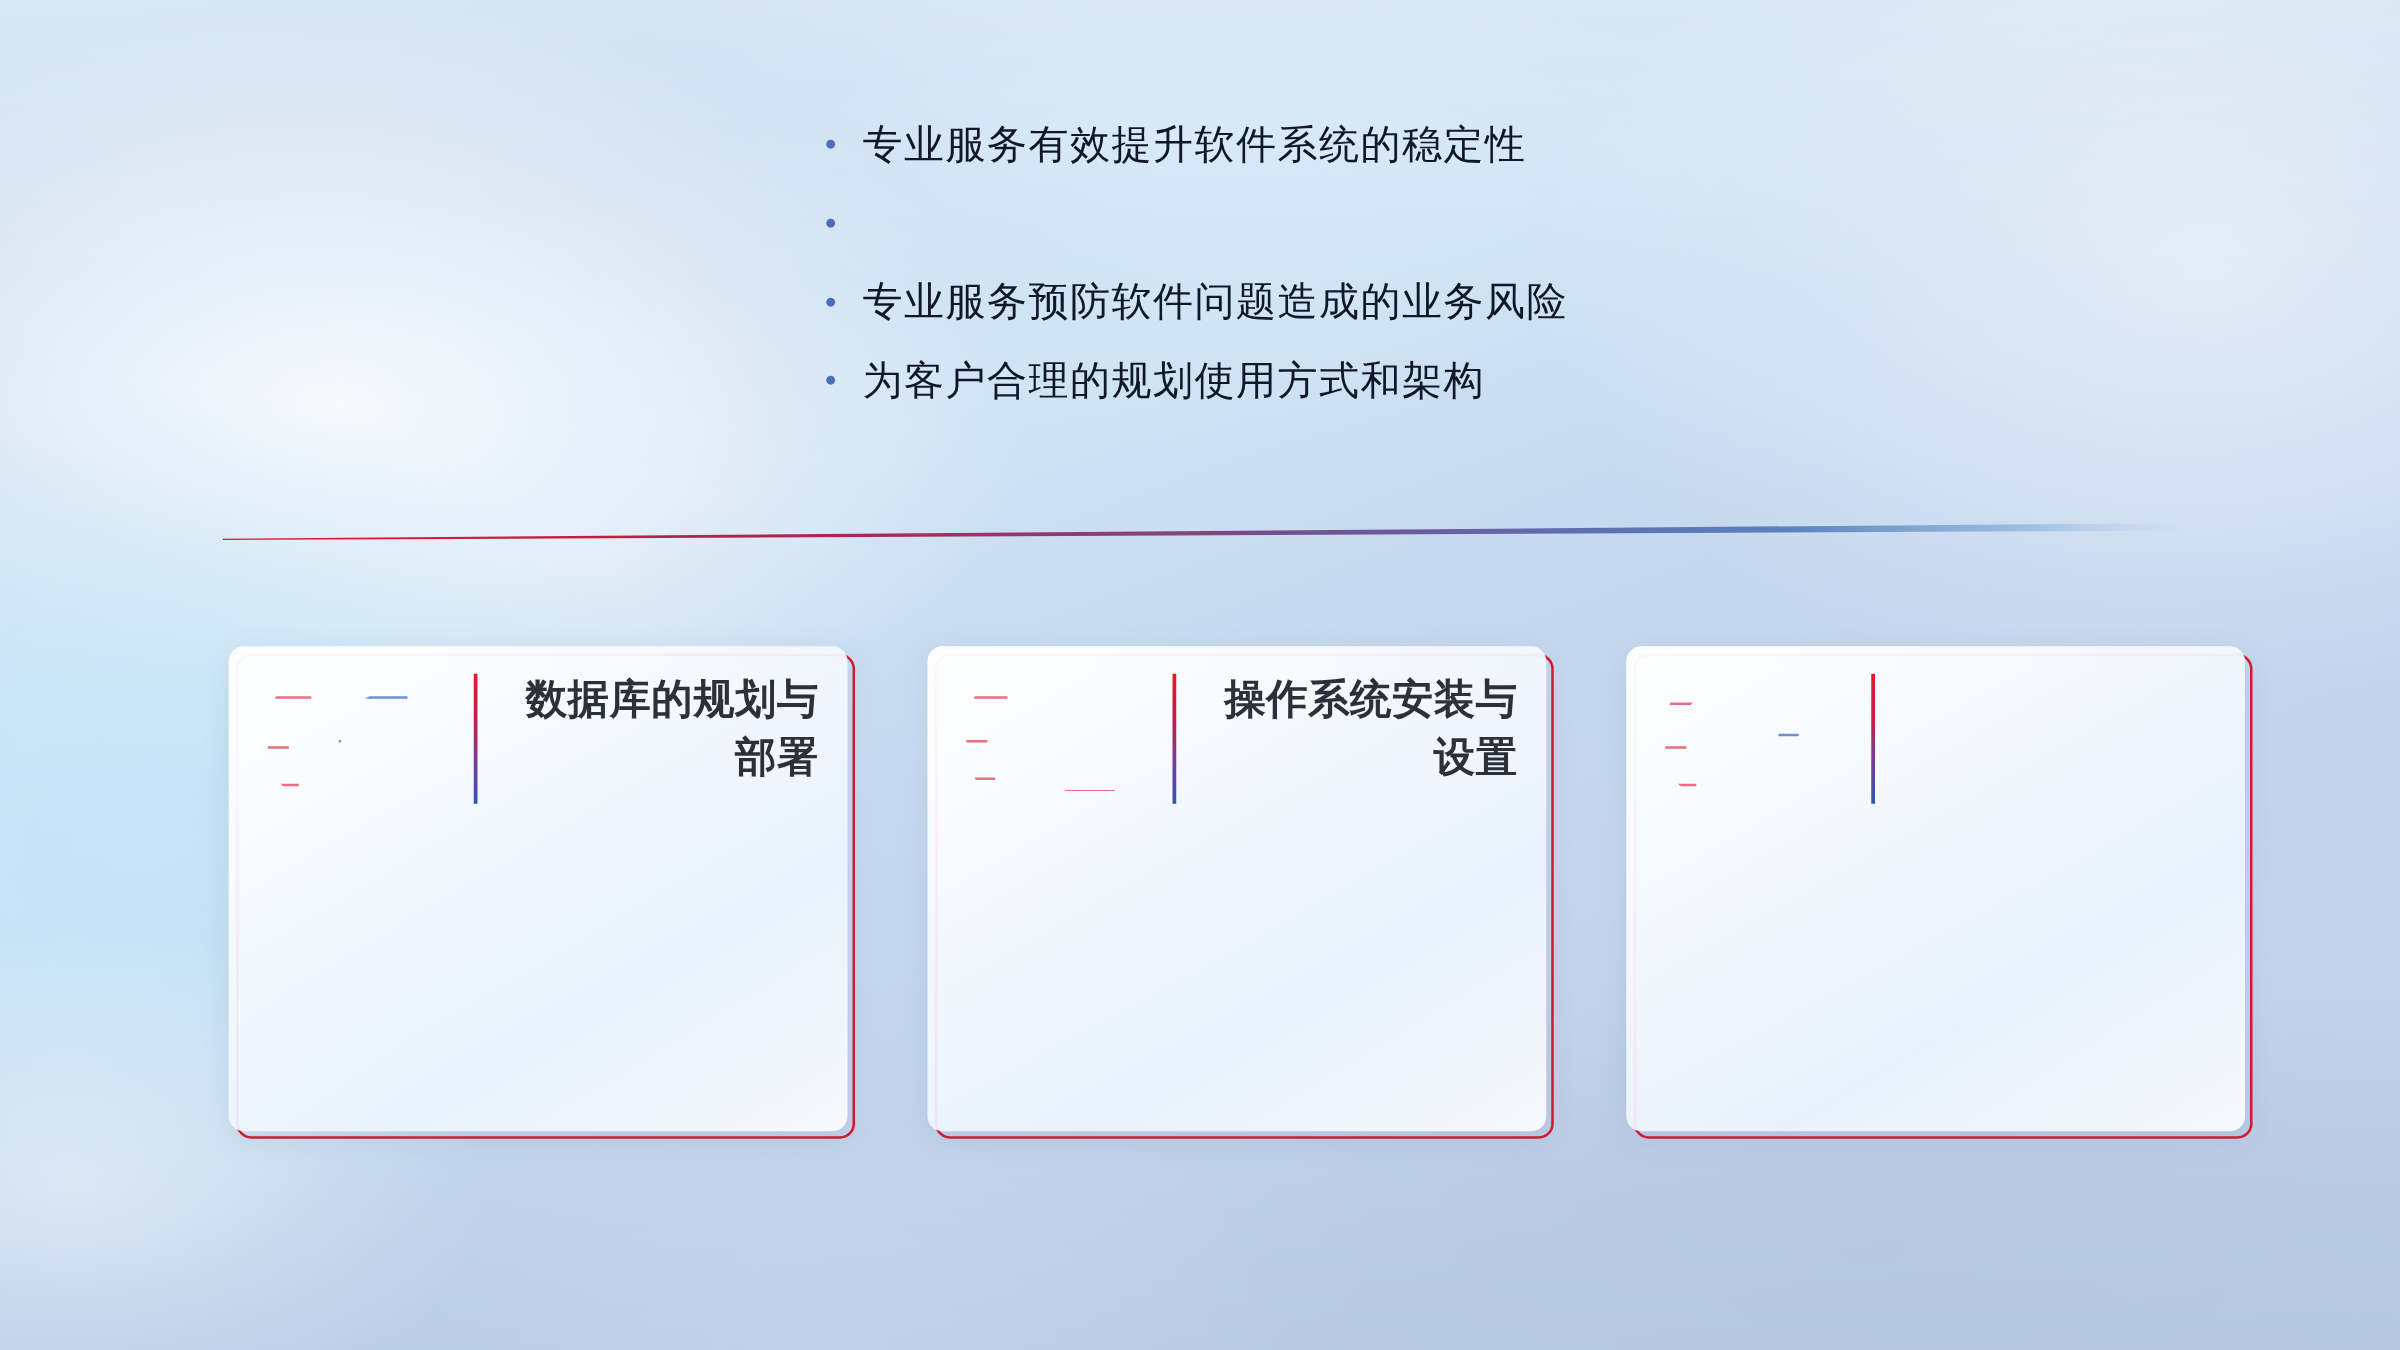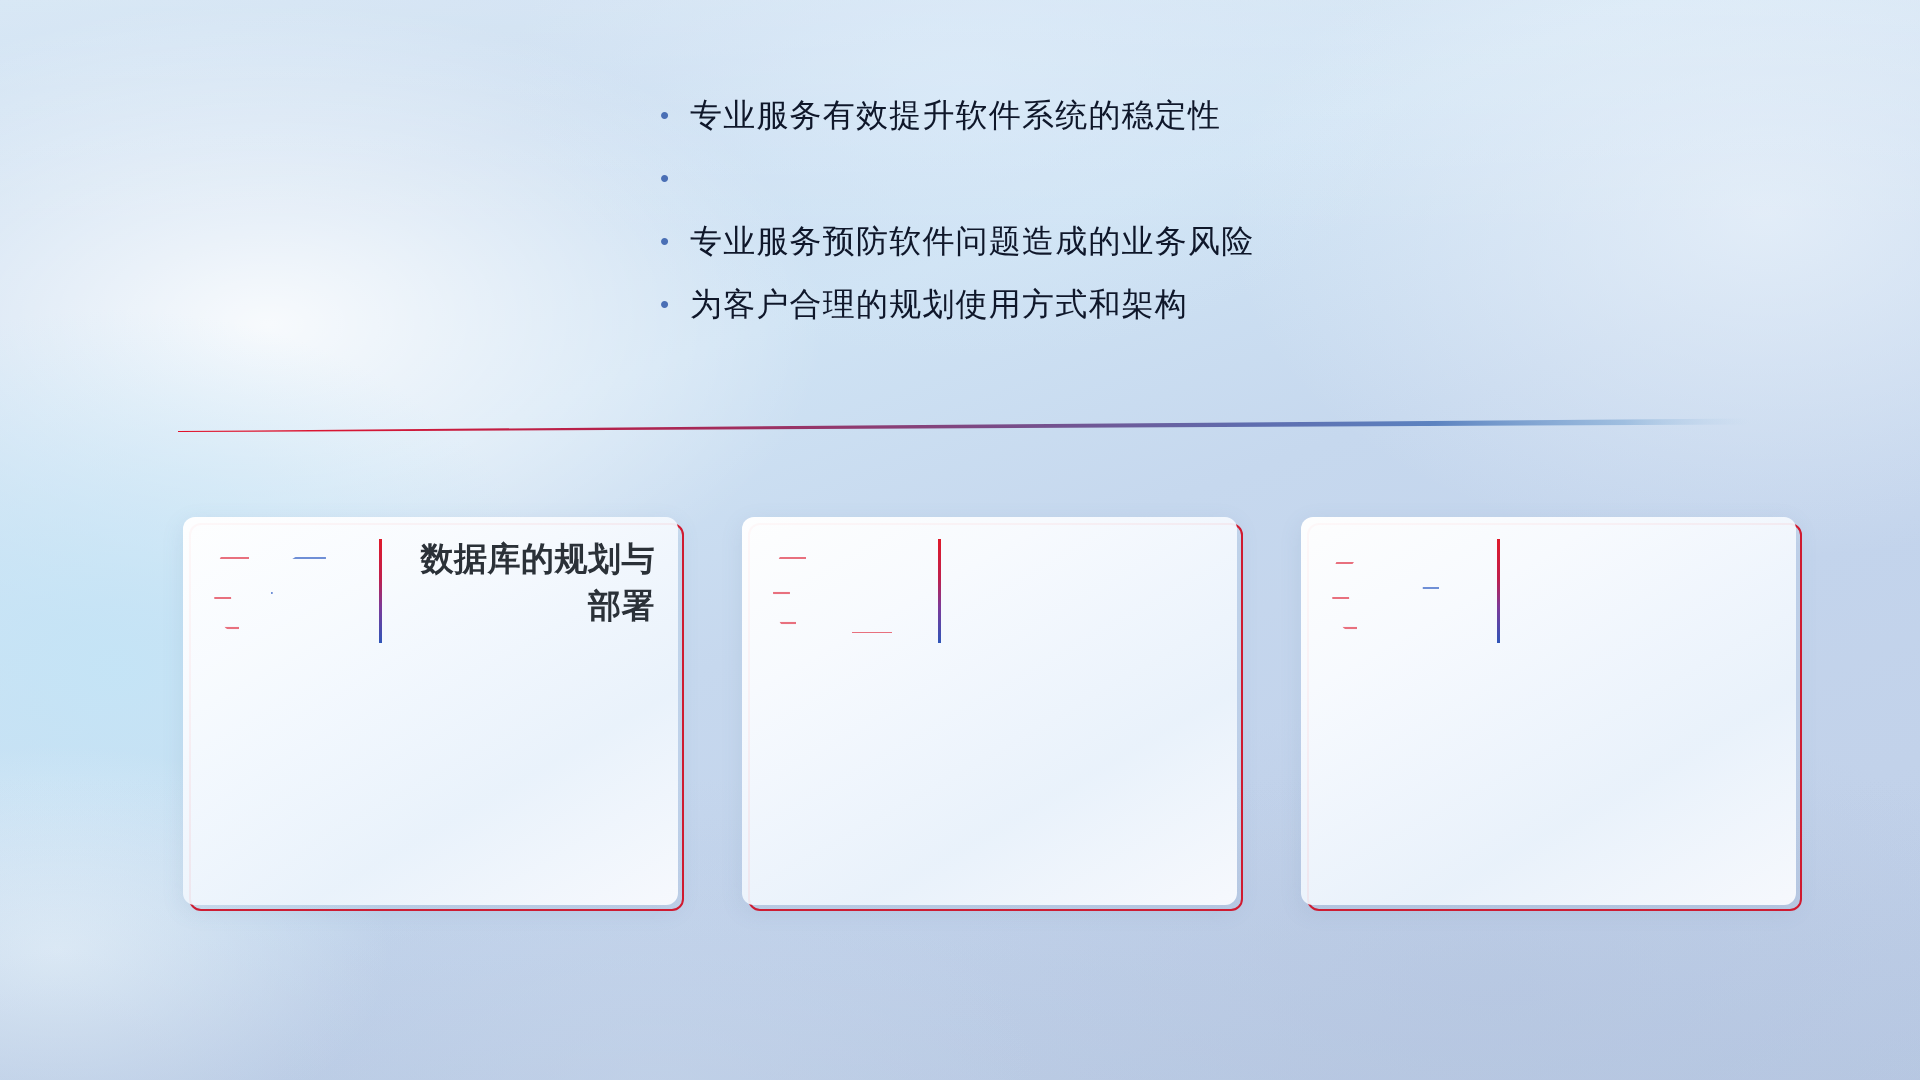--- a/index.html
+++ b/index.html
@@ -275,20 +275,21 @@
                 <line x1="0" y1="17" x2="38" y2="17" stroke="#e8707e"></line>
                 <line x1="0" y1="52" x2="32" y2="52" stroke="#e8707e"></line>
                 <line x1="70" y1="42" x2="104" y2="42" stroke="#6f8fd6"></line>
                 <line x1="0" y1="82" x2="28" y2="82" stroke="#e8707e"></line>
                 <line x1="84" y1="92" x2="124" y2="92" stroke="#e8707e"></line>
               </g>
             </g>
           </svg>
         </div>
         <div class="card-rule"></div>
+        <div class="card-title">操作系统安装与设置</div>
       </div>
     </div>
   </div>
 
   <div class="card-wrap">
     <div class="card-accent"></div>
     <div class="card">
       <div class="card-head">
         <div class="card-num">
           <svg width="150" height="108" viewBox="0 0 150 108">

